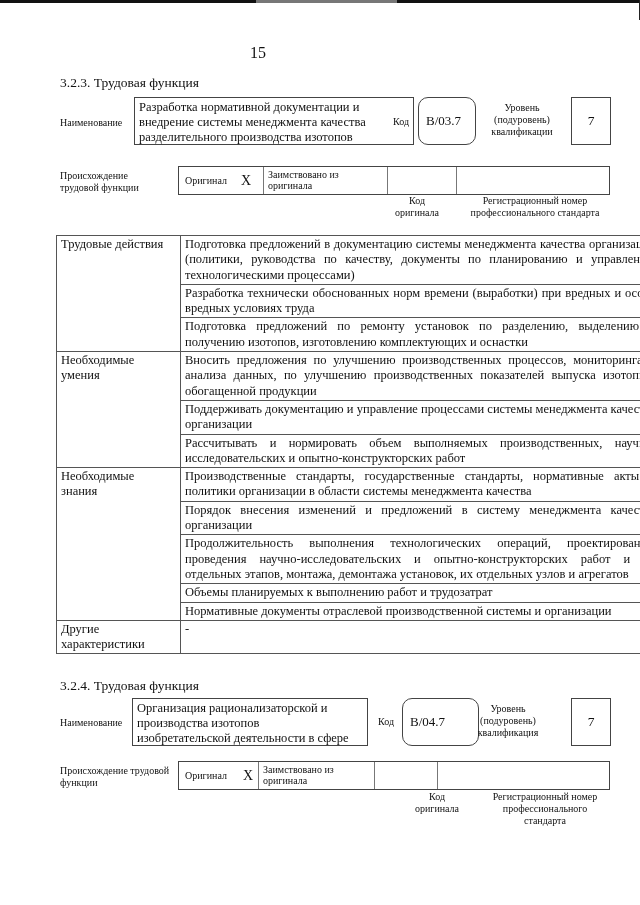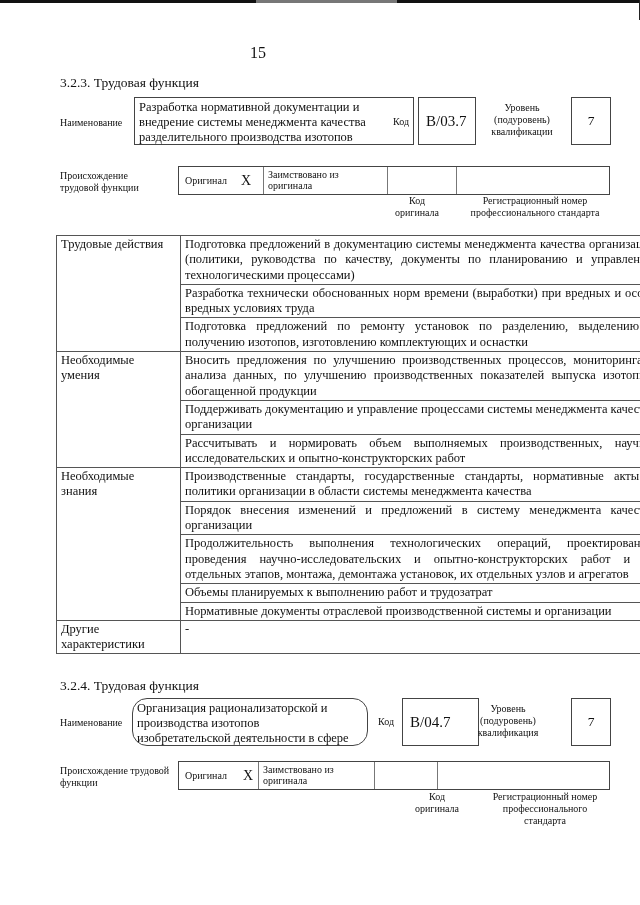--- a/index.html
+++ b/index.html
@@ -7,21 +7,21 @@
          font-family:"Liberation Serif", "DejaVu Serif", serif; color:#111; }
   .abs { position:absolute; }
   .topline { left:0; top:0; width:640px; height:3px;
              background:linear-gradient(90deg,#111 0,#111 40%,#777 40%,#777 62%,#111 62%,#111 100%); }
   .rightedge { right:0; top:0; width:1px; height:20px; background:#222; }
   .pagenum { left:0; width:516px; top:44px; text-align:center; font-size:16px; }
   .h3 { font-weight:normal; font-size:13.5px; left:60px; }
   .lbl { font-size:10px; line-height:12px; }
   .box { border:1px solid #444; box-sizing:border-box; }
   .name-box { font-size:12.5px; line-height:15px; padding:2px 4px; }
-  .code-box { font-size:15px; display:flex; align-items:center; padding-left:7px; }
+  .code-box { font-size:13px; display:flex; align-items:center; padding-left:7px;border-radius:10px; }
   .lvl-box { font-size:13.5px; display:flex; align-items:center; justify-content:center; }
   .lvl-lbl { font-size:10px; line-height:12px; text-align:center; }
   .origin { display:flex; font-size:10px; line-height:11px; }
   .origin > div { border-right:1px solid #777; box-sizing:border-box; height:100%; }
   .origin > div:last-child { border-right:none; }
   .sub { font-size:10px; line-height:12px; text-align:center; }
   table.main { position:absolute; left:56px; top:235px; width:604px; border-collapse:collapse;
                font-size:12.5px; line-height:15.3px; }
   table.main td { border:1px solid #555; vertical-align:top; padding:1px 3px 1px 4px; }
   table.main td.h { width:116px; }
@@ -130,21 +130,21 @@
       <div>характеристики</div>
     </td>
     <td>-</td>
   </tr>
 </tbody>
   </table>
 
 <div class="abs h3" style="top:678px;">3.2.4. Трудовая функция</div>
 
 <div class="abs lbl" style="left:60px; top:717px;">Наименование</div>
-<div class="abs box name-box" style="left:132px; top:698px; width:236px; height:48px;border-radius:15px;">
+<div class="abs box name-box" style="left:132px; top:698px; width:236px; height:48px;">
   <div>Организация рационализаторской и</div>
   <div>производства изотопов</div>
   <div>изобретательской деятельности в сфере</div>
 </div>
 <div class="abs lbl" style="left:378px; top:716px;">Код</div>
 <div class="abs box code-box" style="left:402px; top:698px; width:77px; height:48px;">B/04.7</div>
 <div class="abs lvl-lbl" style="left:468px; top:703px; width:80px;">
   <div>Уровень</div>
   <div>(подуровень)</div>
   <div>квалификация</div>

